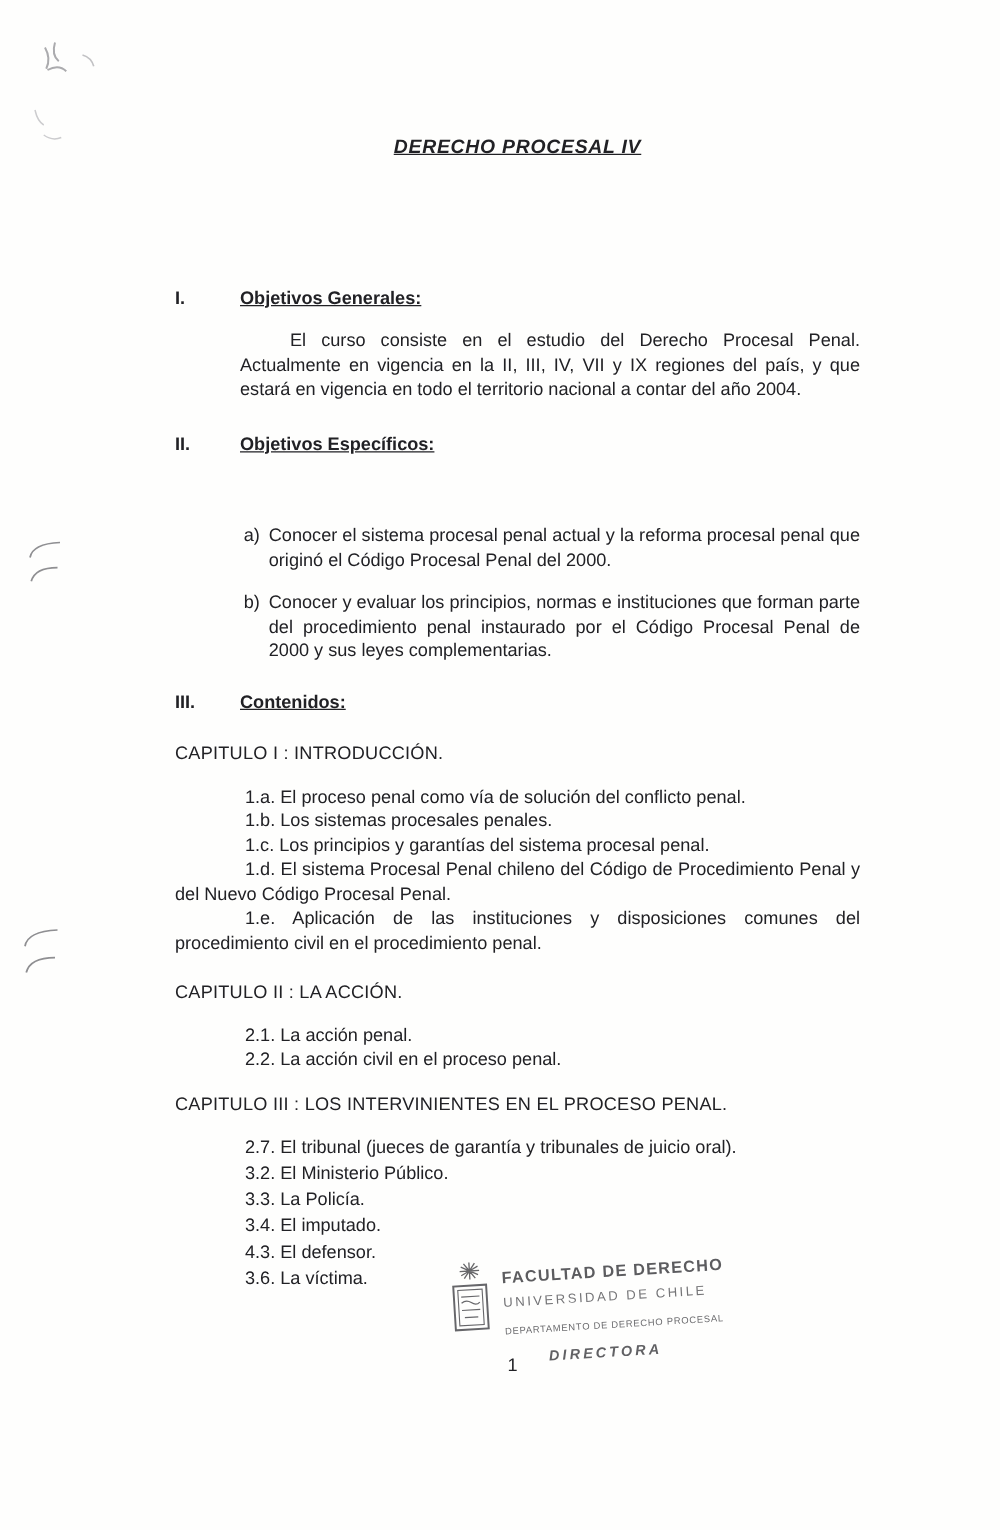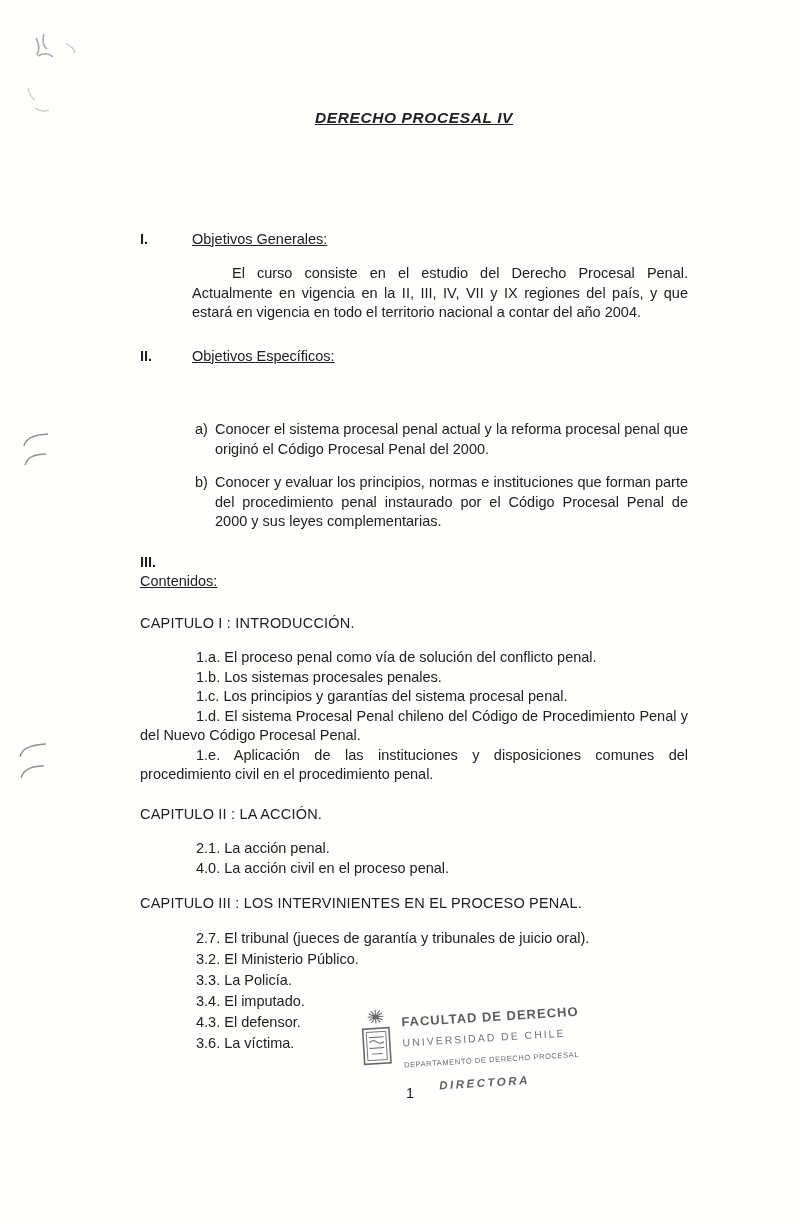--- a/index.html
+++ b/index.html
@@ -21,25 +21,25 @@
     text-align:center;
     font-weight:bold;
     font-style:italic;
     font-size:15.5px;
     letter-spacing:0.6px;
     text-decoration:underline;
   }
 
   .sec-row { display:flex; }
   .sec-row .num { width:52px; font-weight:bold; flex:none; }
-  .sec-row .head { font-weight:normal; text-decoration:underline; }
+  .sec-row .head { font-weight:bold; text-decoration:underline; }
 
   .sec-1 { margin-top:102px; }
   .sec-2 { margin-top:24px; }
-  .sec-3 { margin-top:21px;flex-direction:column; }
+  .sec-3 { margin-top:21px; }
 
   .para {
     margin-top:15px;
     margin-left:52px;
     text-align:justify;
     text-indent:40px;
   }
 
   .obj-list { margin-top:54px; }
   .obj-item { display:flex; margin-left:55px; }
@@ -136,21 +136,21 @@
       <p class="cap-item">1.a. El proceso penal como vía de solución del conflicto penal.</p>
       <p class="cap-item">1.b. Los sistemas procesales penales.</p>
       <p class="cap-item">1.c. Los principios y garantías del sistema procesal penal.</p>
       <p class="cap-item">1.d. El sistema Procesal Penal chileno del Código de Procedimiento Penal y del Nuevo Código Procesal Penal.</p>
       <p class="cap-item">1.e. Aplicación de las instituciones y disposiciones comunes del procedimiento civil en el procedimiento penal.</p>
     </div>
 
     <div class="cap-head cap-2">CAPITULO II : LA ACCIÓN.</div>
     <div class="cap-list">
       <p class="cap-item">2.1. La acción penal.</p>
-      <p class="cap-item">4.0. La acción civil en el proceso penal.</p>
+      <p class="cap-item">2.2. La acción civil en el proceso penal.</p>
     </div>
 
     <div class="cap-head cap-3">CAPITULO III : LOS INTERVINIENTES EN EL PROCESO PENAL.</div>
     <div class="cap-list cap-list-3">
       <p class="cap-item">2.7. El tribunal (jueces de garantía y tribunales de juicio oral).</p>
       <p class="cap-item">3.2. El Ministerio Público.</p>
       <p class="cap-item">3.3. La Policía.</p>
       <p class="cap-item">3.4. El imputado.</p>
       <p class="cap-item">4.3. El defensor.</p>
       <p class="cap-item">3.6. La víctima.</p>

